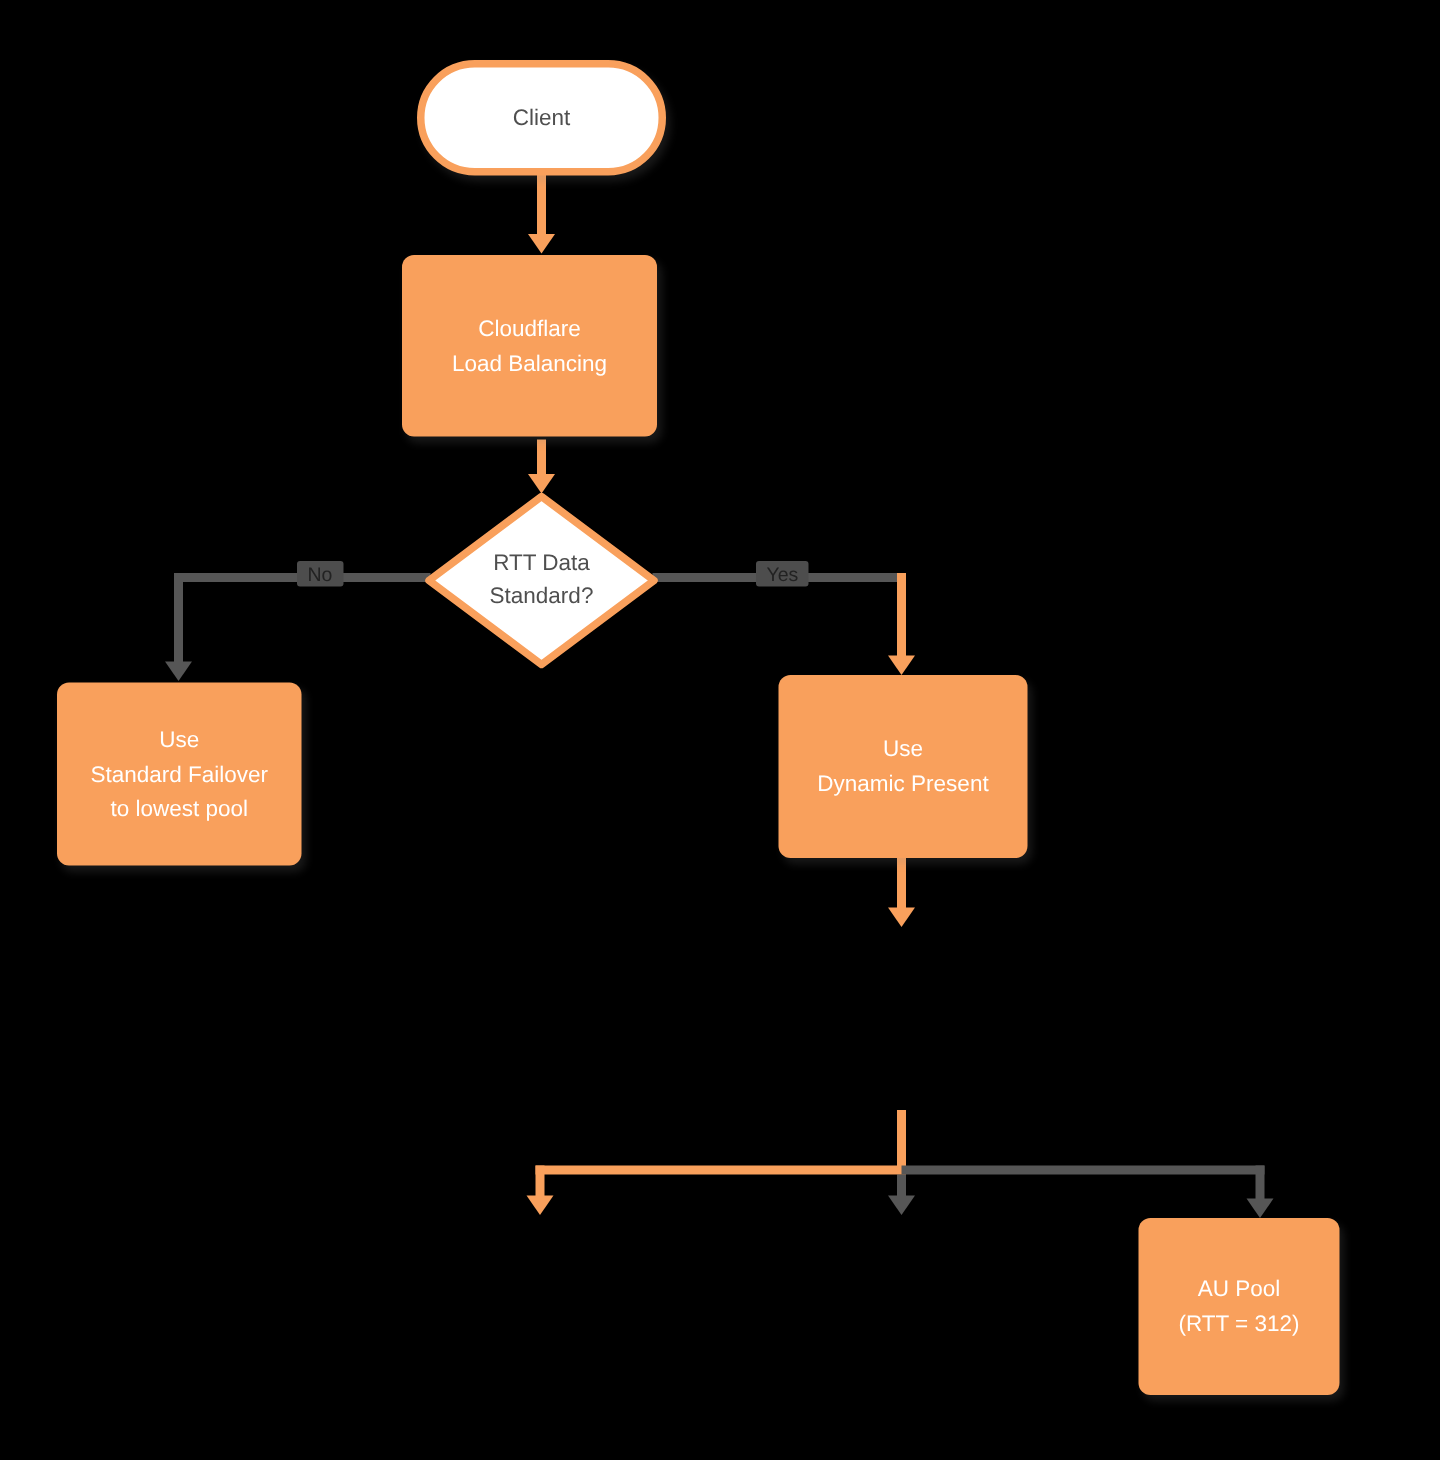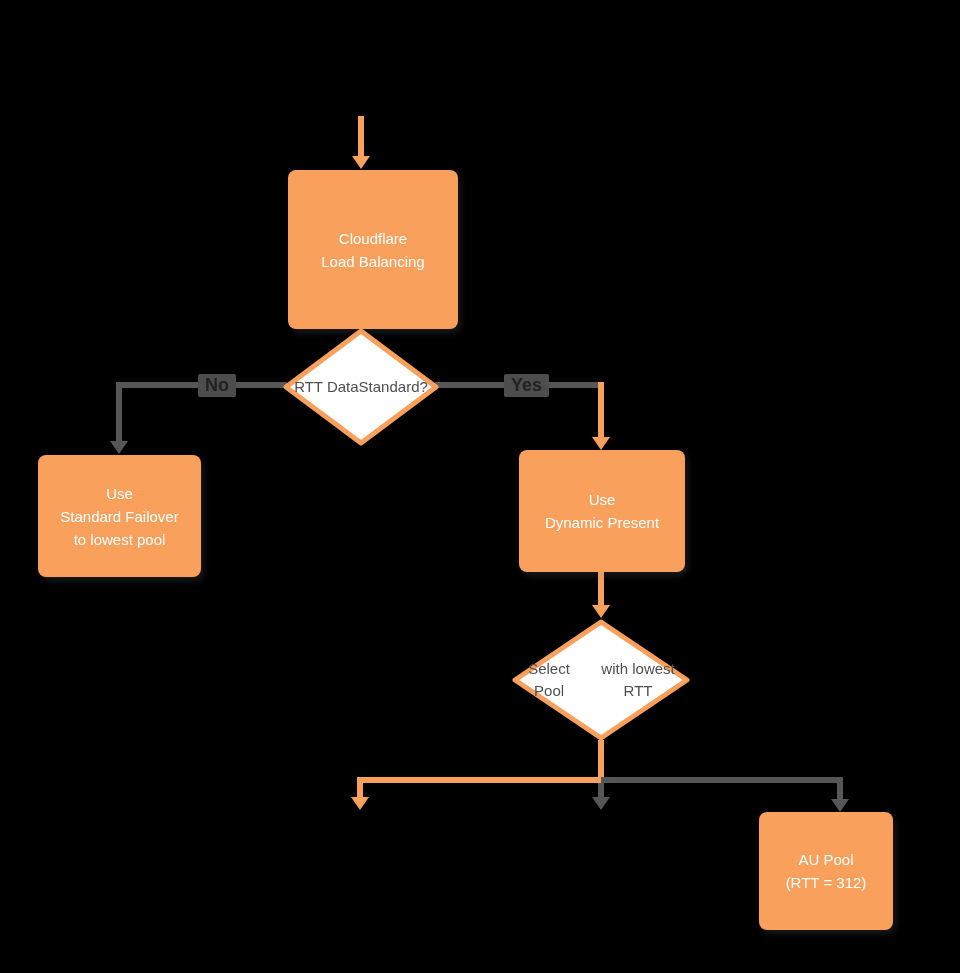--- a/index.html
+++ b/index.html
@@ -26,26 +26,26 @@
   }
   .pill{
     position:absolute; background:#ffffff; border:5px solid var(--orange); border-radius:40px;
     color:var(--node-text); display:flex; align-items:center; justify-content:center;
     font-size:15px; box-shadow:3px 4px 6px rgba(140,140,140,0.18);
   }
   .diamond{position:absolute;}
   .diamond svg{position:absolute; left:0; top:0; width:100%; height:100%;}
   .dtext{
     position:absolute; left:0; top:0; right:0; bottom:0;
-    display:flex; flex-direction:row; align-items:center; justify-content:center;
-    color:var(--node-text); font-size:15px; line-height:22px; text-align:center;
+    display:flex; flex-direction:column; align-items:center; justify-content:center;
+    color:var(--node-text); font-size:15px; line-height:22px; 
   }
   .edge-label{
     position:absolute; background:var(--label-bg); color:var(--label-text);
-    font-size:18px; font-weight:700; padding:1px 7px; border-radius:2px;
+    font-size:13px; font-weight:400; padding:1px 7px; border-radius:2px;
   }
   .b{font-weight:700;}
 </style>
 </head>
 <body>
 
 <div class="canvas">
 
   <div class="line lo" style="left:358px;top:116px;width:6px;height:42px"></div>
   <div class="arr arr-o" style="left:352px;top:156px"></div>
@@ -72,22 +72,25 @@
 
   <div class="line lo" style="left:357px;top:777px;width:6px;height:22px"></div>
   <div class="arr arr-o" style="left:351px;top:797px"></div>
 
   <div class="line lg" style="left:598px;top:783px;width:6px;height:16px"></div>
   <div class="arr arr-g" style="left:592px;top:797px"></div>
 
   <div class="line lg" style="left:837px;top:777px;width:6px;height:23px"></div>
   <div class="arr arr-g" style="left:831px;top:799px"></div>
 
+  <div class="pill" style="left:278px;top:40px;width:166px;height:77px">
+    <span>Client</span>
+  </div>
 
-  <div class="box" style="left:288px;top:170px;width:170px;height:159px">
+  <div class="box" style="left:268px;top:170px;width:170px;height:121px">
     <span>Cloudflare</span>
     <span>Load Balancing</span>
   </div>
 
   <div class="diamond" style="left:283px;top:328px;width:156px;height:118px">
     <svg viewBox="0 0 156 118">
       <polygon points="78,3 153,59 78,115 3,59" style="fill:#ffffff;stroke:var(--orange);stroke-width:5;stroke-linejoin:round"></polygon>
     </svg>
     <div class="dtext">
       <span>RTT Data</span>
@@ -99,29 +102,20 @@
     <span>Use</span>
     <span>Standard Failover</span>
     <span>to lowest pool</span>
   </div>
 
   <div class="box" style="left:519px;top:450px;width:166px;height:122px">
     <span>Use</span>
     <span>Dynamic Present</span>
   </div>
 
-  <div class="diamond" style="left:512px;top:619px;width:178px;height:122px">
-    <svg viewBox="0 0 178 122">
-      <polygon points="89,3 175,61 89,119 3,61" style="fill:#ffffff;stroke:var(--orange);stroke-width:5;stroke-linejoin:round"></polygon>
-    </svg>
-    <div class="dtext">
-      <span>Select Pool</span>
-      <span>with lowest RTT</span>
-    </div>
-  </div>
 
 
 
   <div class="box" style="left:759px;top:812px;width:134px;height:118px">
     <span>AU Pool</span>
     <span>(RTT = 312)</span>
   </div>
 
 </div>
 

